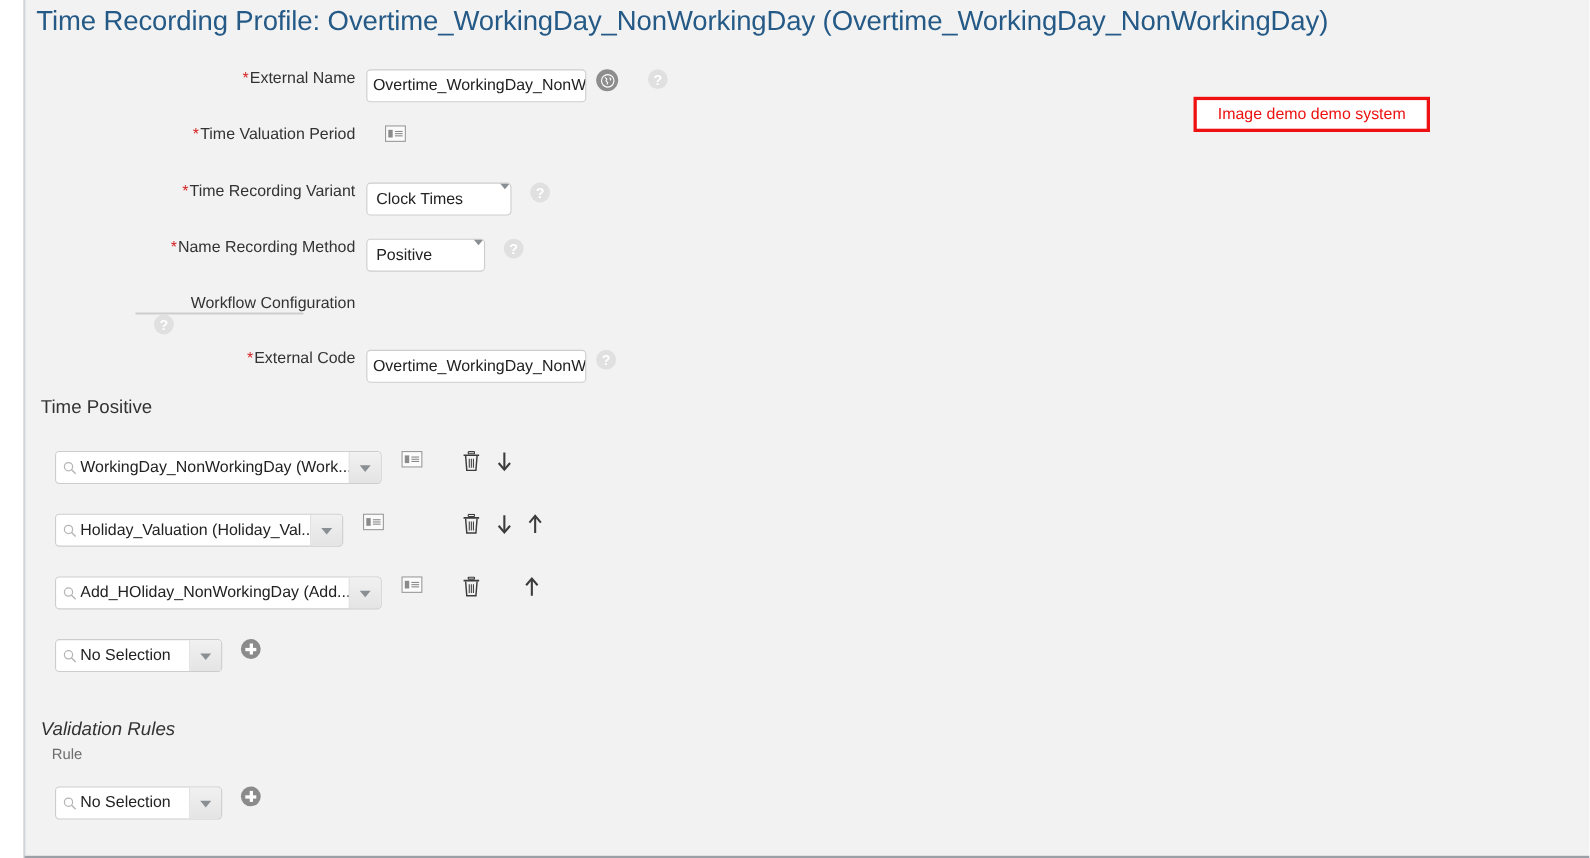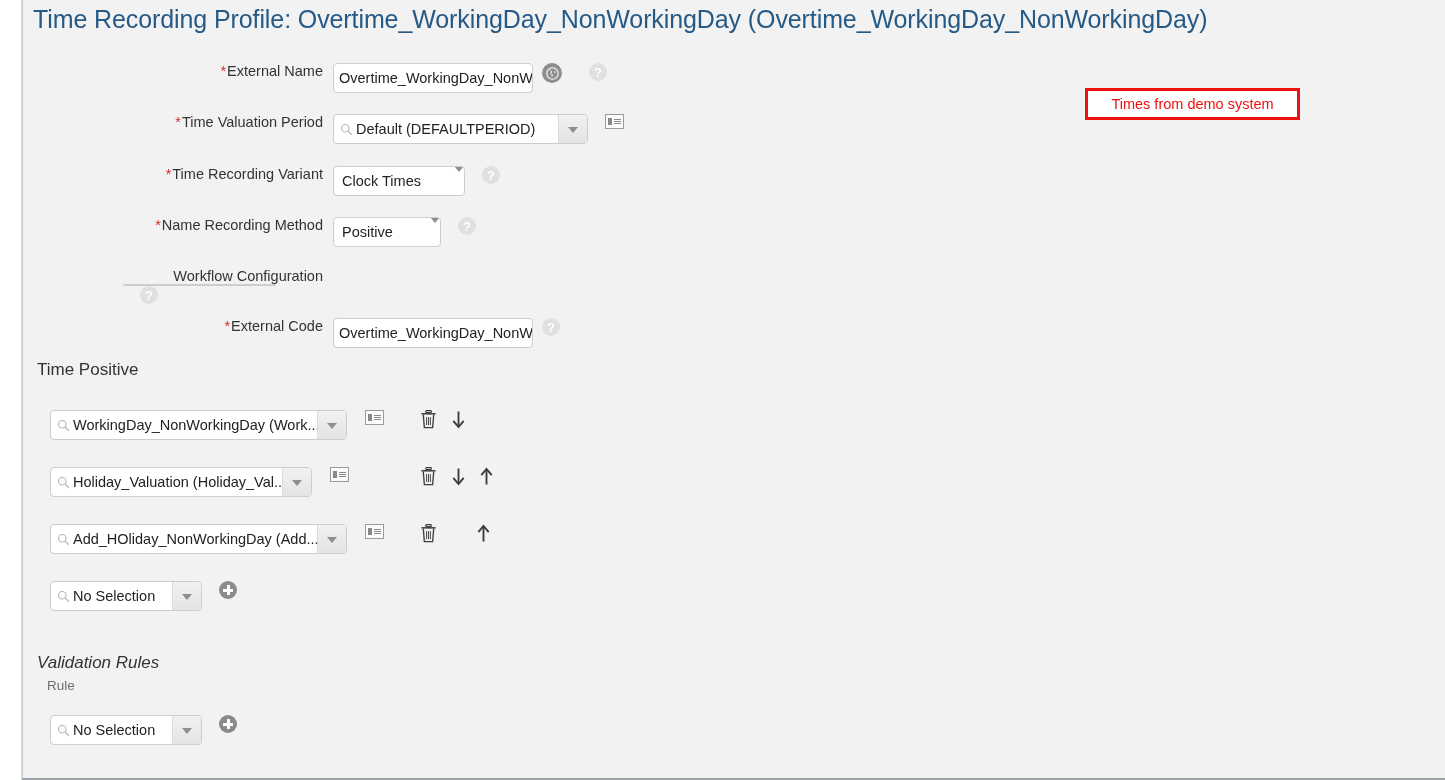--- a/index.html
+++ b/index.html
@@ -232,32 +232,20 @@
       </div>
       <div style="margin-left:27px;">
         <div class="help-icon">?</div>
       </div>
     </div>
 
     <div class="form-row" style="left:100px; top:114px;">
       <div class="flabel">
         <span class="req">*</span><span>Time Valuation Period</span>
       </div>
-      <div class="combo" style="width:255px;">
-        <span class="sicon">
-          <svg width="13" height="13" viewBox="0 0 16 16">
-            <circle cx="6.5" cy="6.5" r="4.6" fill="none" stroke="#b5b5b5" stroke-width="1.4"></circle>
-            <line x1="10" y1="10" x2="14.5" y2="14.5" stroke="#b5b5b5" stroke-width="1.6"></line>
-          </svg>
-        </span>
-        <span class="cval">Default (DEFAULTPERIOD)</span>
-        <span class="cbtn">
-            <i class="caret"></i>
-          </span>
-      </div>
       <div style="margin-left:17px;">
         <div class="detail-icon">
           <span class="blk"></span>
           <span class="lns">
               <i></i>
               <i></i>
               <i></i>
             </span>
         </div>
       </div>
@@ -315,21 +303,21 @@
         <span class="req">*</span><span>External Code</span>
       </div>
       <div class="txtfield" style="width:200px;">
         <span>Overtime_WorkingDay_NonW</span>
       </div>
       <div style="margin-left:9px;">
         <div class="help-icon">?</div>
       </div>
     </div>
 
-    <div class="note-box" style="left:1062px; top:88px; width:215px; height:32px;">Times from demo system</div>
+    <div class="note-box" style="left:1062px; top:88px; width:215px; height:32px;">Image demo demo system</div>
 
     <div class="section-title" style="left:14px; top:360px;">Time Positive</div>
 
     <div class="form-row" style="left:27px; top:410px;">
       <div class="combo" style="width:297px;">
         <span class="sicon">
           <svg width="13" height="13" viewBox="0 0 16 16">
             <circle cx="6.5" cy="6.5" r="4.6" fill="none" stroke="#b5b5b5" stroke-width="1.4"></circle>
             <line x1="10" y1="10" x2="14.5" y2="14.5" stroke="#b5b5b5" stroke-width="1.6"></line>
           </svg>

